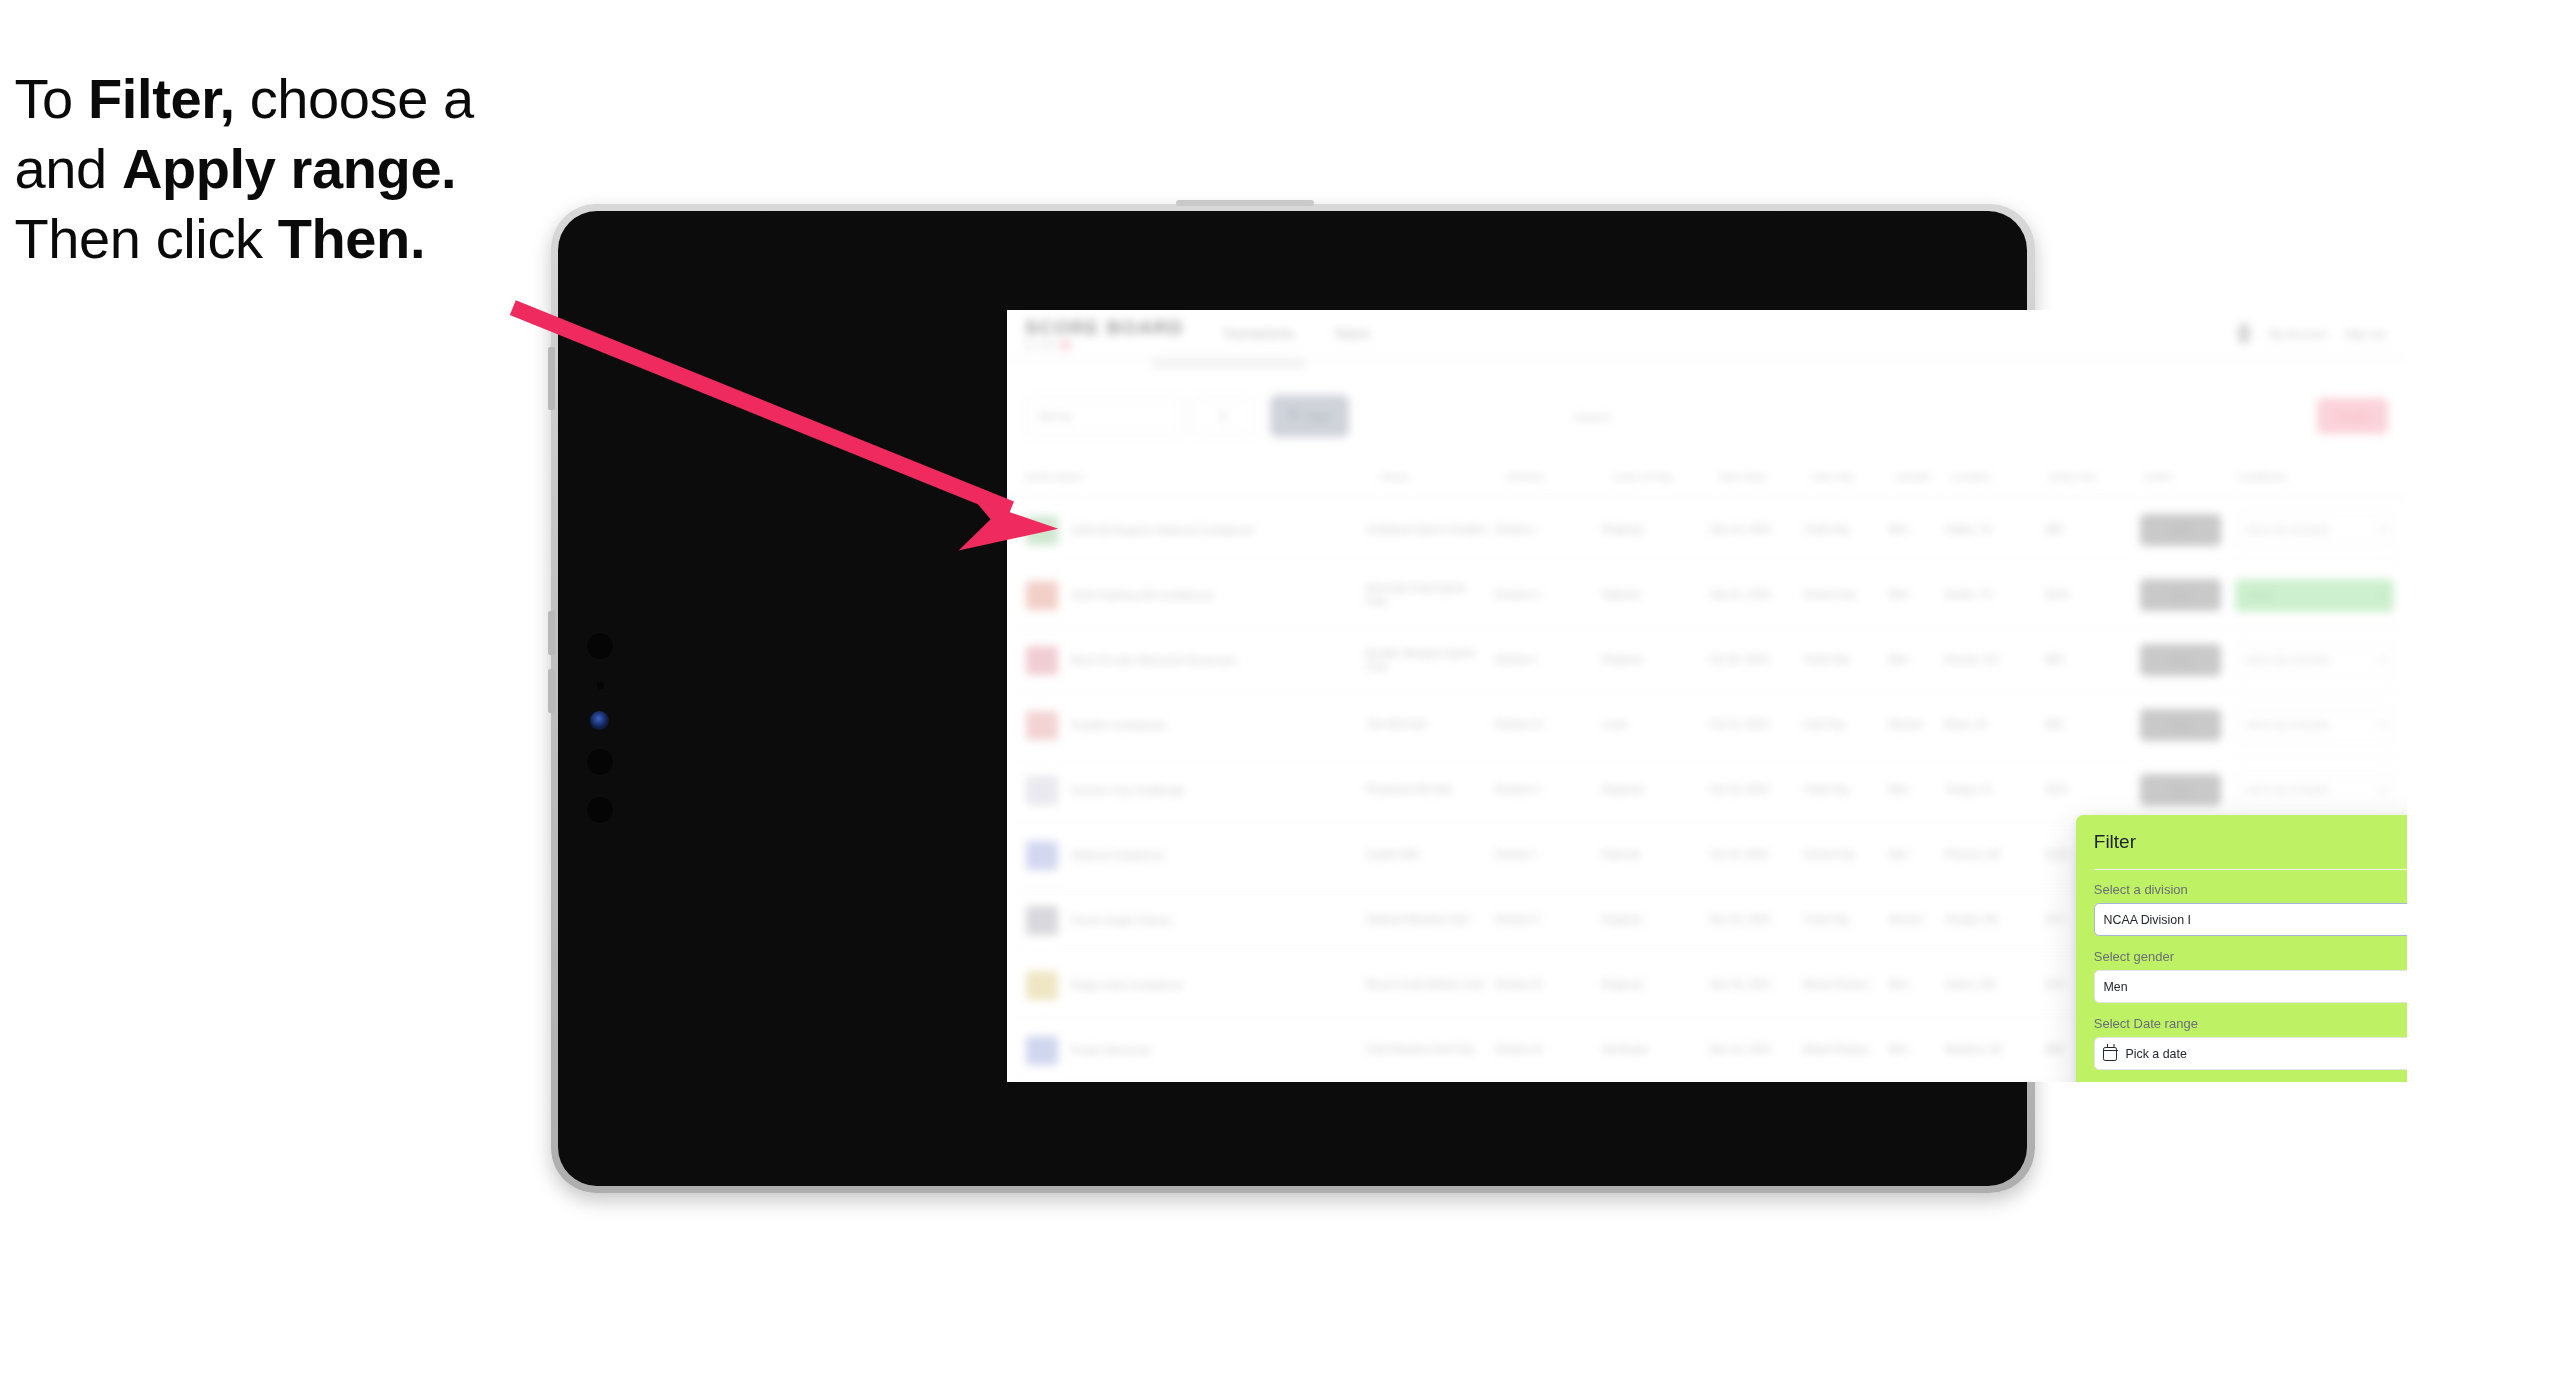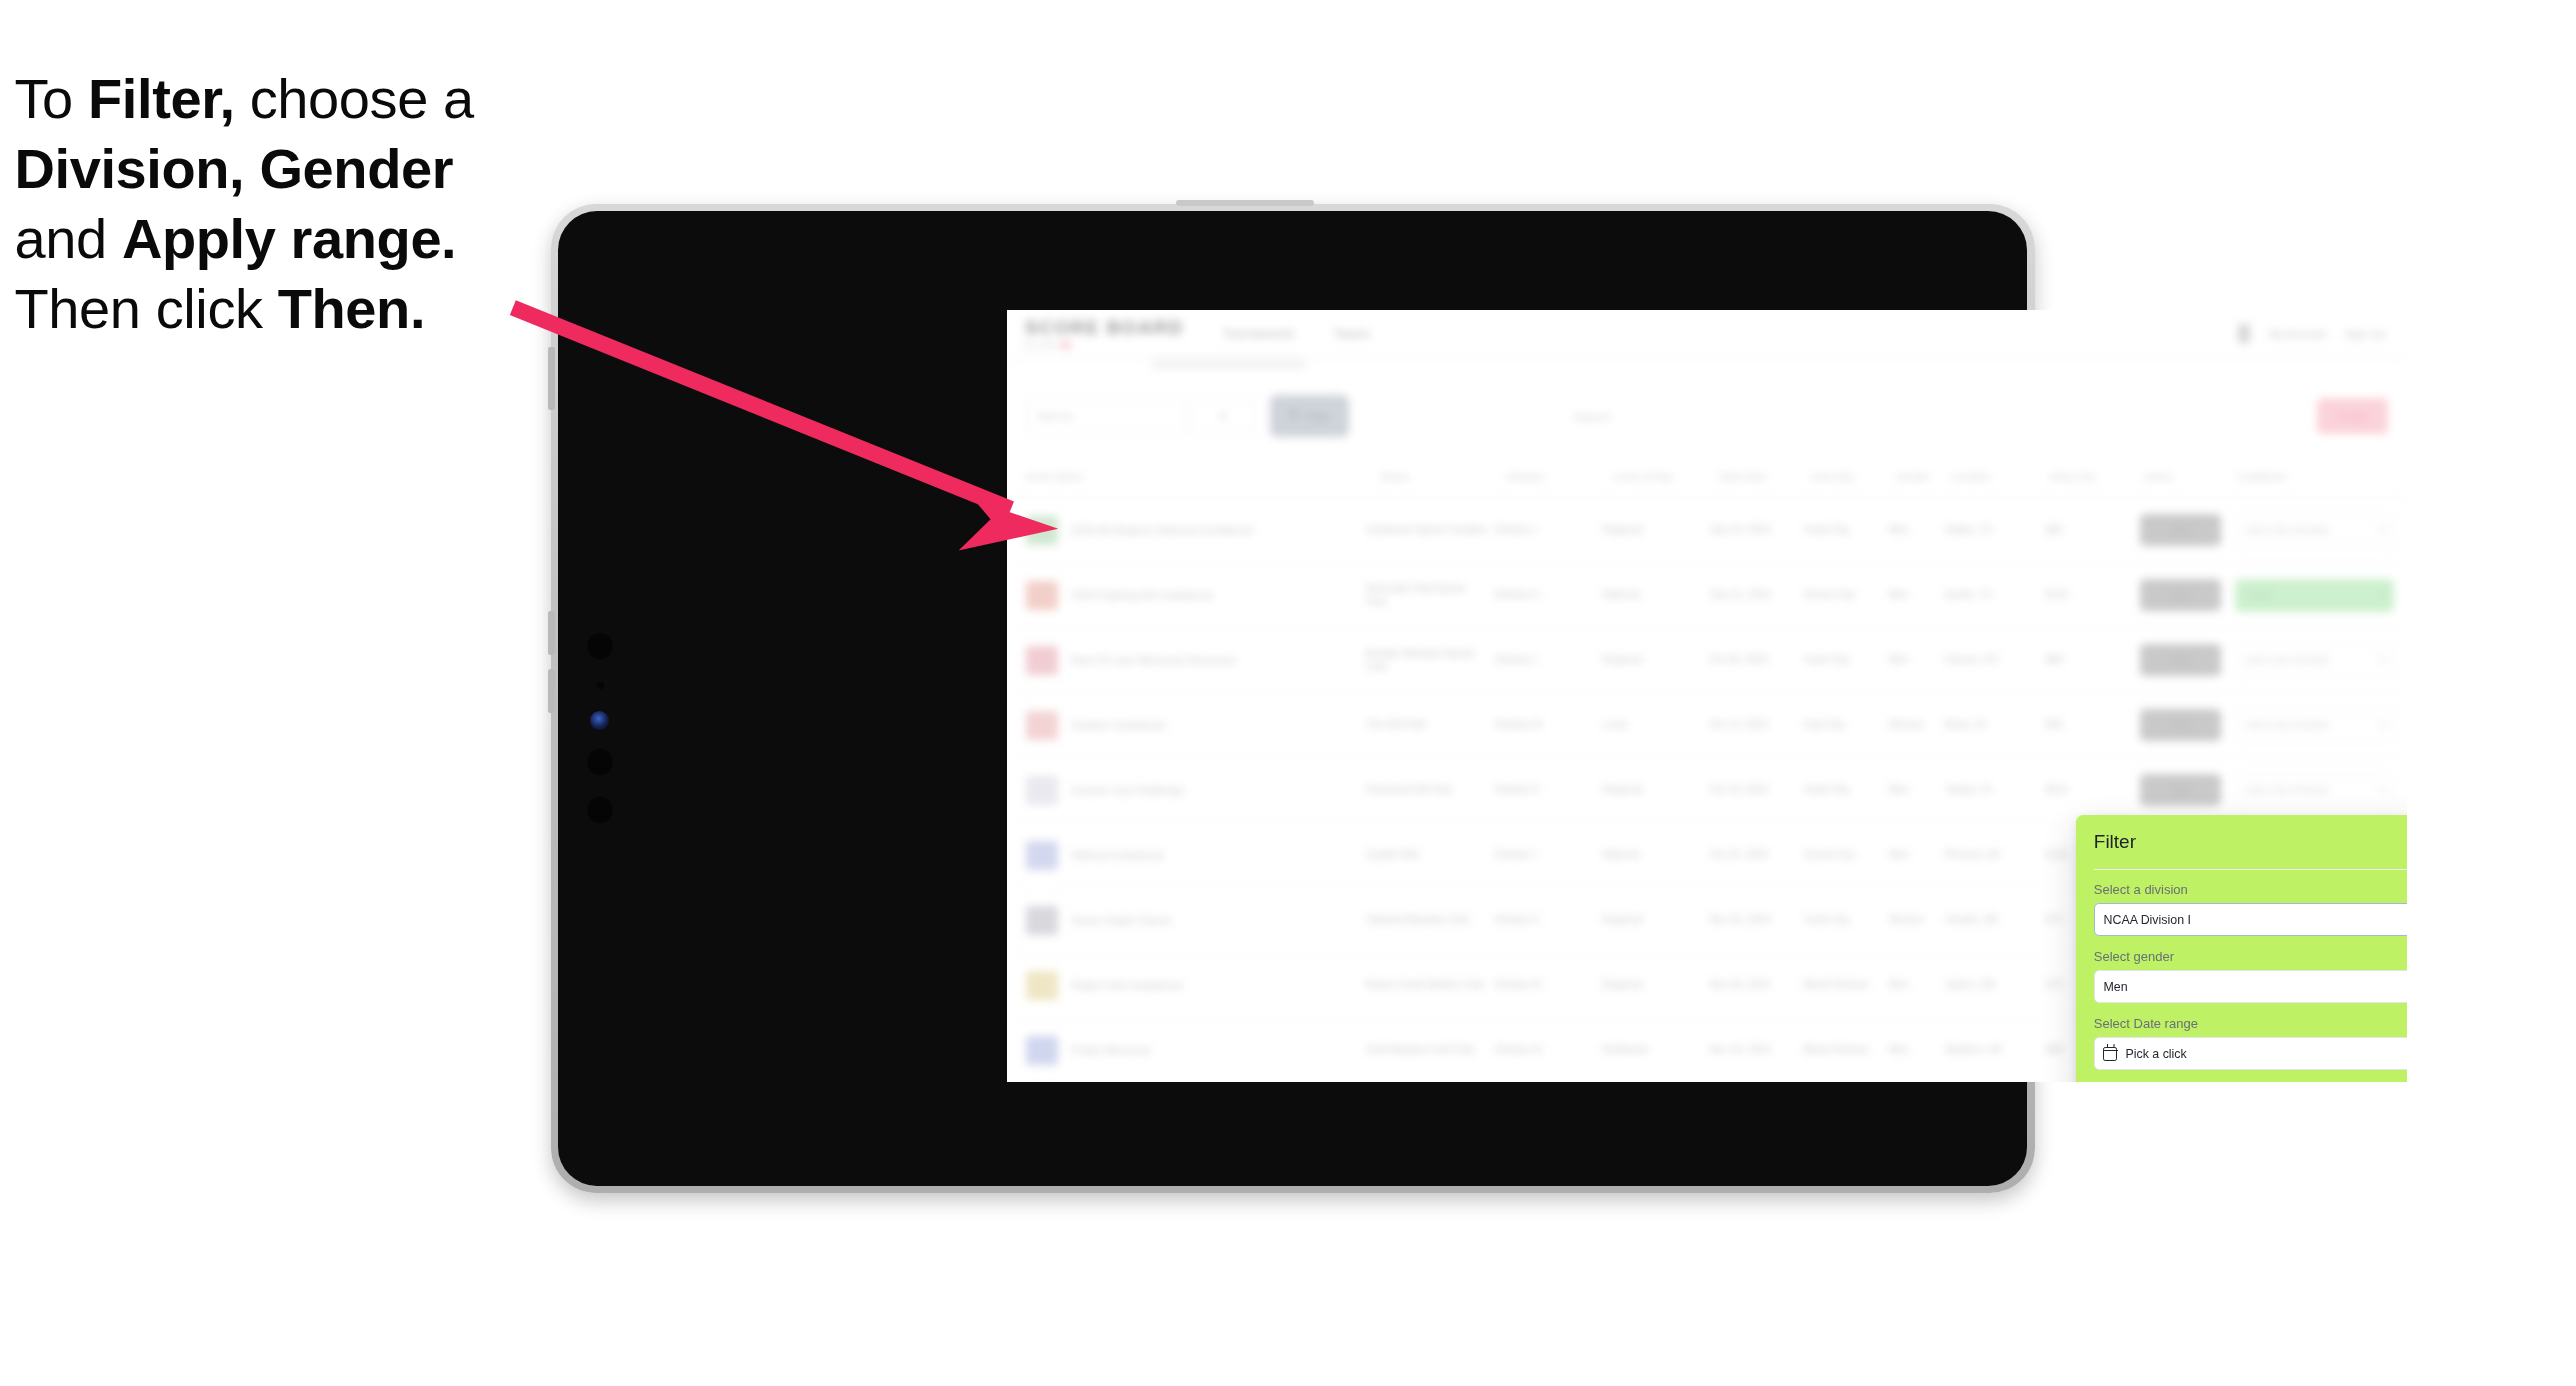--- a/index.html
+++ b/index.html
@@ -189,21 +189,20 @@
   #arrow{
     position:absolute;left:0;top:0;width:2576px;height:1386px;
     pointer-events:none;
   }
 </style>
 </head>
 <body>
 
 <div id="caption">
   <span class="line"><span>To </span><span class="b">Filter,</span><span> choose a</span></span>
-  <span class="line"><span class="b">Division, Gender</span></span>
   <span class="line"><span>and </span><span class="b">Apply range.</span></span>
   <span class="line"><span>Then click </span><span class="b">Then.</span></span>
 </div>
 
 <div id="device">
   <div class="hw-btn" id="hw-power"></div>
   <div class="hw-btn" id="hw-vol1"></div>
   <div class="hw-btn" id="hw-vol2"></div>
   <div id="hw-top"></div>
 
@@ -494,21 +493,21 @@
 
           <div class="fld-label">Select gender</div>
           <div class="fld">
             <span class="fld-val">Men</span>
 
           </div>
 
           <div class="fld-label">Select Date range</div>
           <div class="fld">
             <span id="cal-icon"></span>
-            <span class="fld-val">Pick a click</span>
+            <span class="fld-val">Pick a date</span>
           </div>
         </div>
 
       </div>
 
     </div>
   </div>
 </div>
 
 <svg id="arrow" viewBox="0 0 3542 1906">

